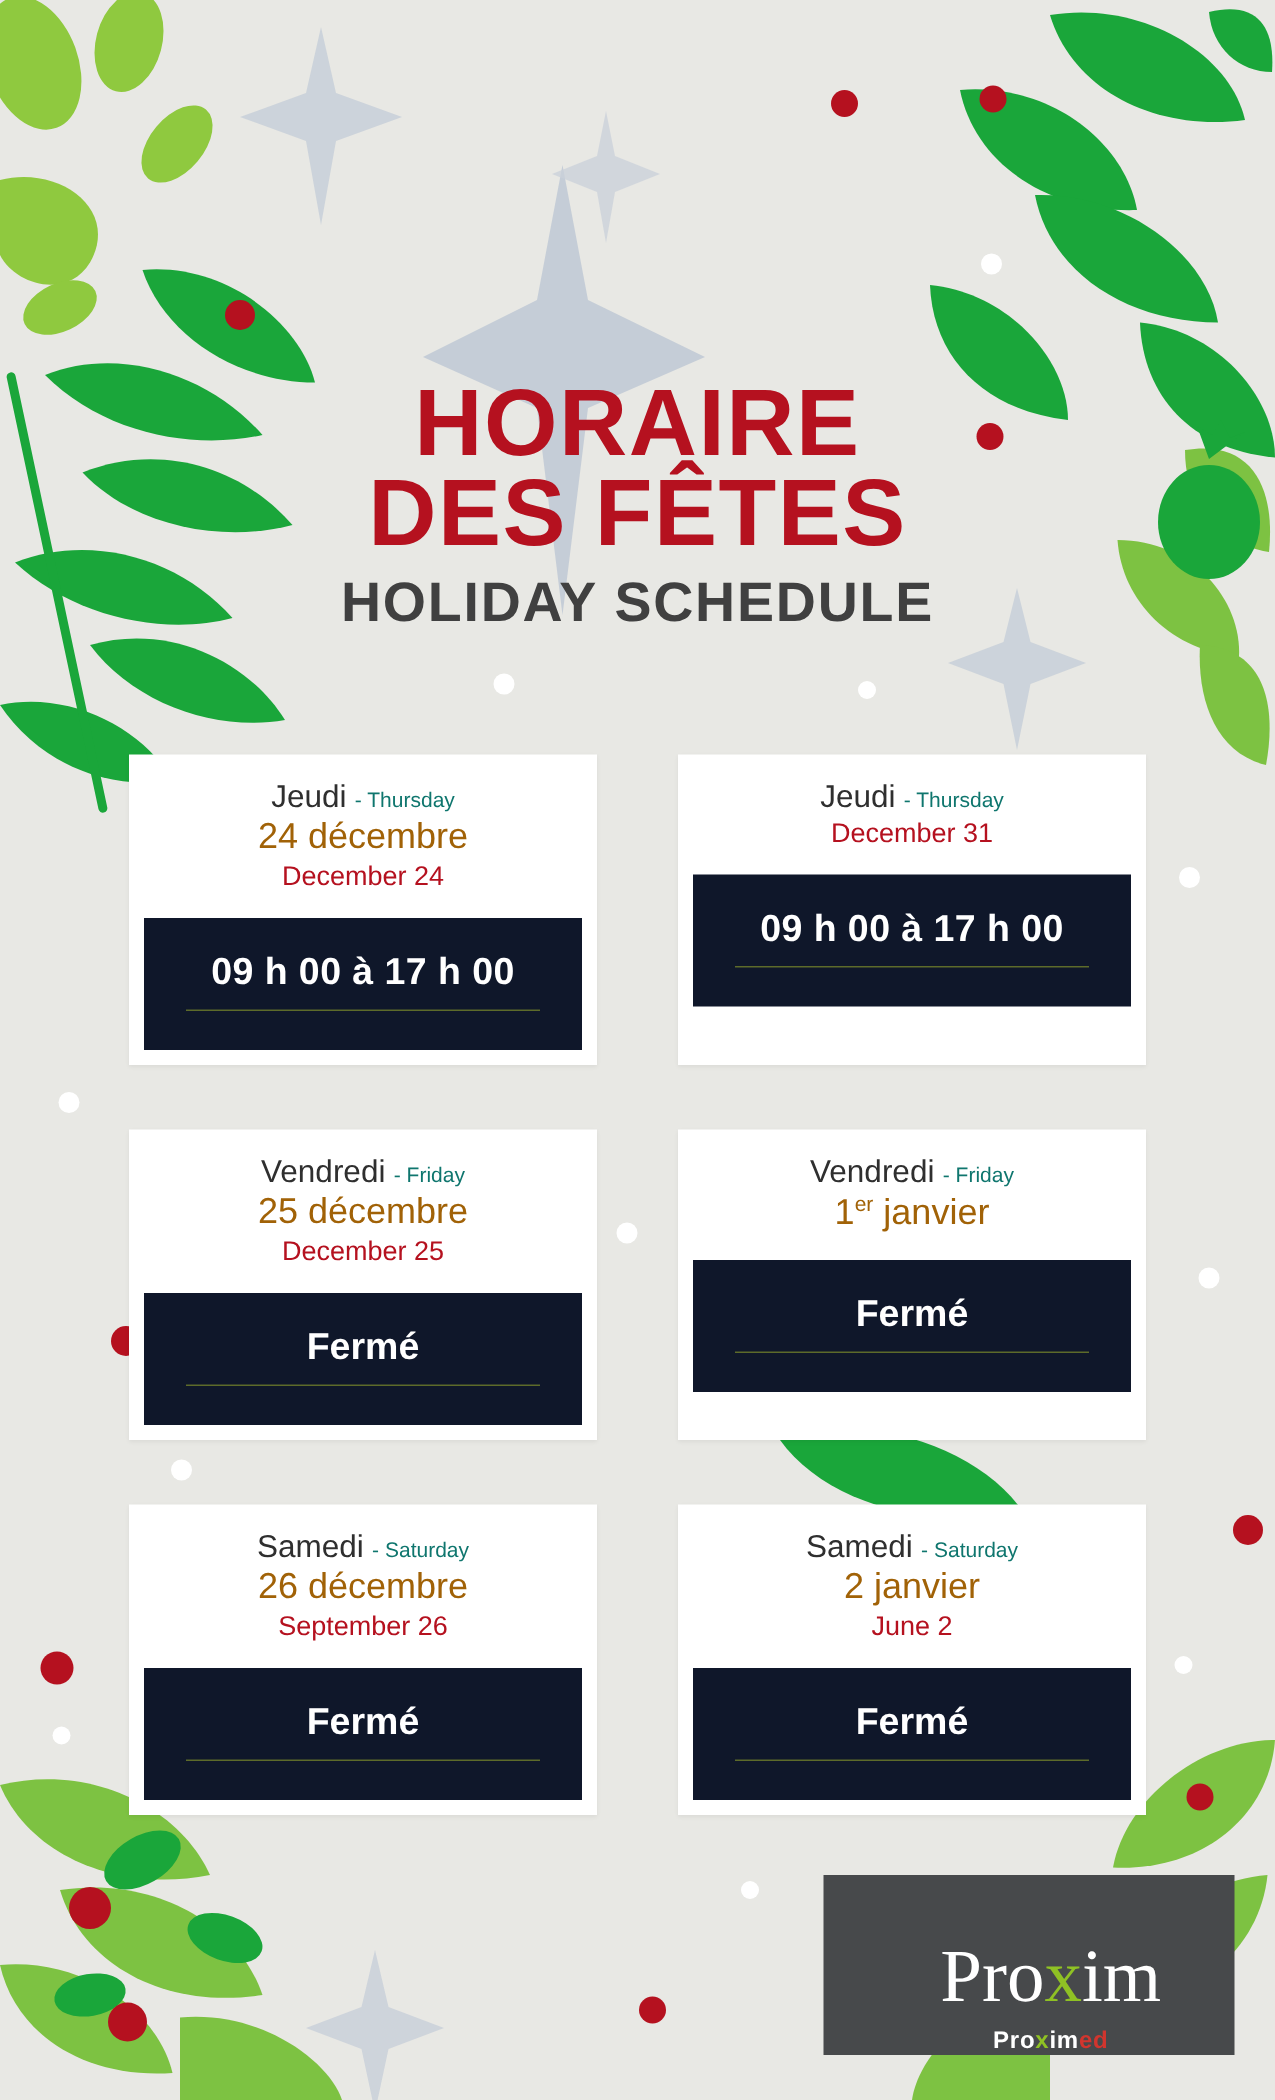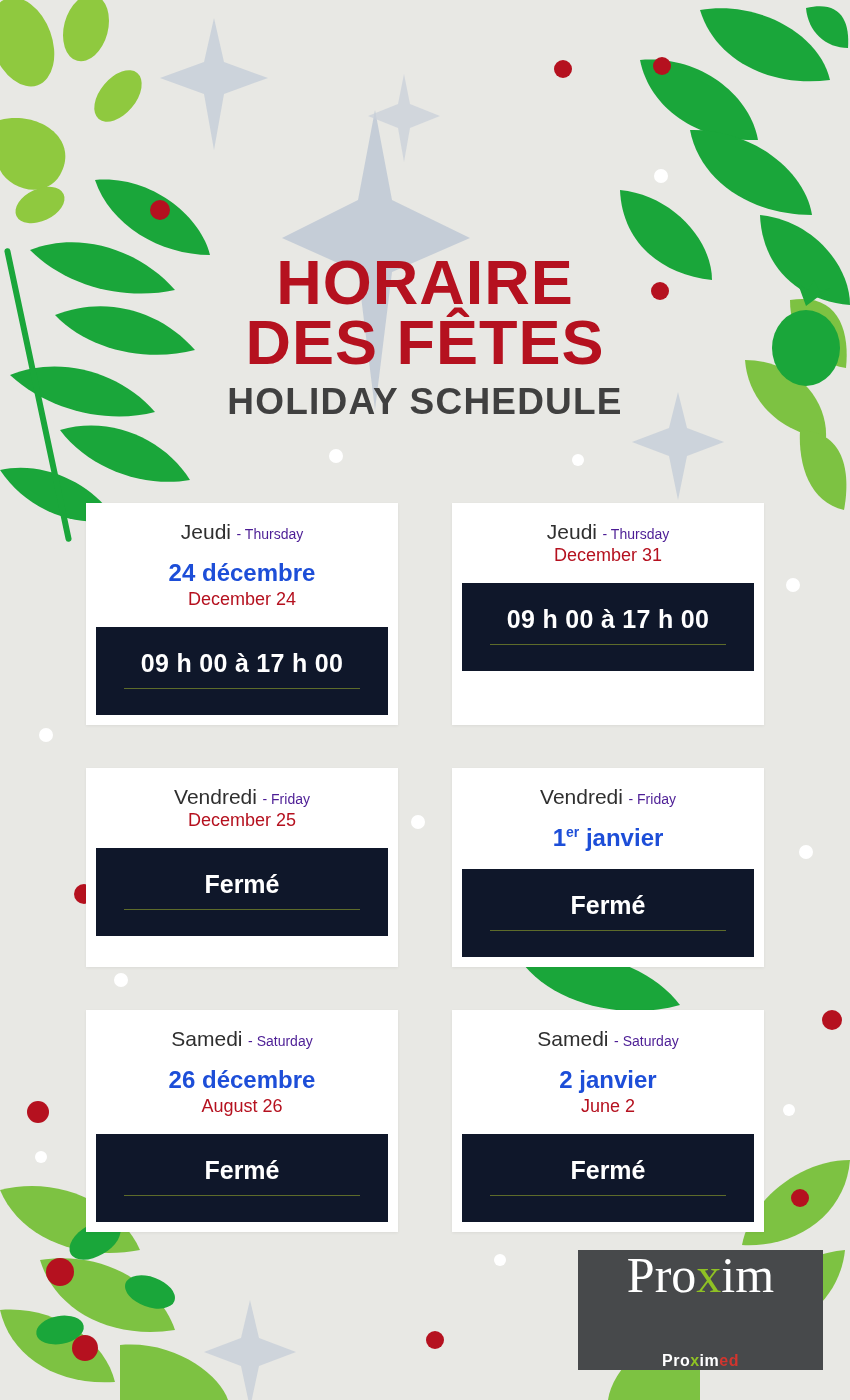--- a/index.html
+++ b/index.html
@@ -82,26 +82,26 @@
     padding: 17px 10px 9px;
     text-align: center;
   }
   .day-line {
     font-size: 20px;
     color: #2f2f2f;
     line-height: 1.1;
     white-space: nowrap;
   }
   .day-fr { font-size: 21px; color: #2f2f2f; }
-  .day-en { font-size: 14px; color: #4c1d95; }
+  .day-en { font-size: 14px; color: #0f766e; }
   .date-fr {
-    margin-top: 16px;
+    margin-top: 1px;
     font-size: 24px;
-    font-weight: bold;
-    color: #1d4ed8;
+    font-weight: normal;
+    color: #a16207;
   }
   .date-fr sup {
     font-size: 14px;
     vertical-align: super;
   }
   .date-en {
     margin-top: 2px;
     font-size: 18px;
     color: #b5111f;
   }
@@ -141,21 +141,22 @@
     position: absolute;
     right: 27px;
     bottom: 30px;
     width: 245px;
     height: 120px;
     background: #47494b;
     z-index: 6;
     display: flex;
     flex-direction: column;
     align-items: center;
-    justify-content: space-between;
+    justify-content: flex-end;
+    padding-left: 29px;
   }
   .logo-main {
     font-family: "Liberation Serif", serif;
     font-size: 50px;
     color: #ffffff;
     line-height: 1;
     letter-spacing: 0px;
     position: relative;
   }
   .logo-main .x-green { color: #8fc124; }
@@ -324,20 +325,21 @@
       </div>
     </div>
 
     <div class="row">
       <div class="card">
         <div class="card-top">
           <div class="day-line">
             <span class="day-fr">Vendredi</span>
             <span class="day-en">- Friday</span>
           </div>
+          <div class="date-fr">25 décembre</div>
           <div class="date-en">December 25</div>
         </div>
         <div class="card-bottom">
           <div class="closed">Fermé</div>
           <div class="underline"></div>
         </div>
       </div>
 
       <div class="card">
         <div class="card-top">
@@ -355,21 +357,21 @@
     </div>
 
     <div class="row">
       <div class="card">
         <div class="card-top">
           <div class="day-line">
             <span class="day-fr">Samedi</span>
             <span class="day-en">- Saturday</span>
           </div>
           <div class="date-fr">26 décembre</div>
-          <div class="date-en">August 26</div>
+          <div class="date-en">September 26</div>
         </div>
         <div class="card-bottom">
           <div class="closed">Fermé</div>
           <div class="underline"></div>
         </div>
       </div>
 
       <div class="card">
         <div class="card-top">
           <div class="day-line">

